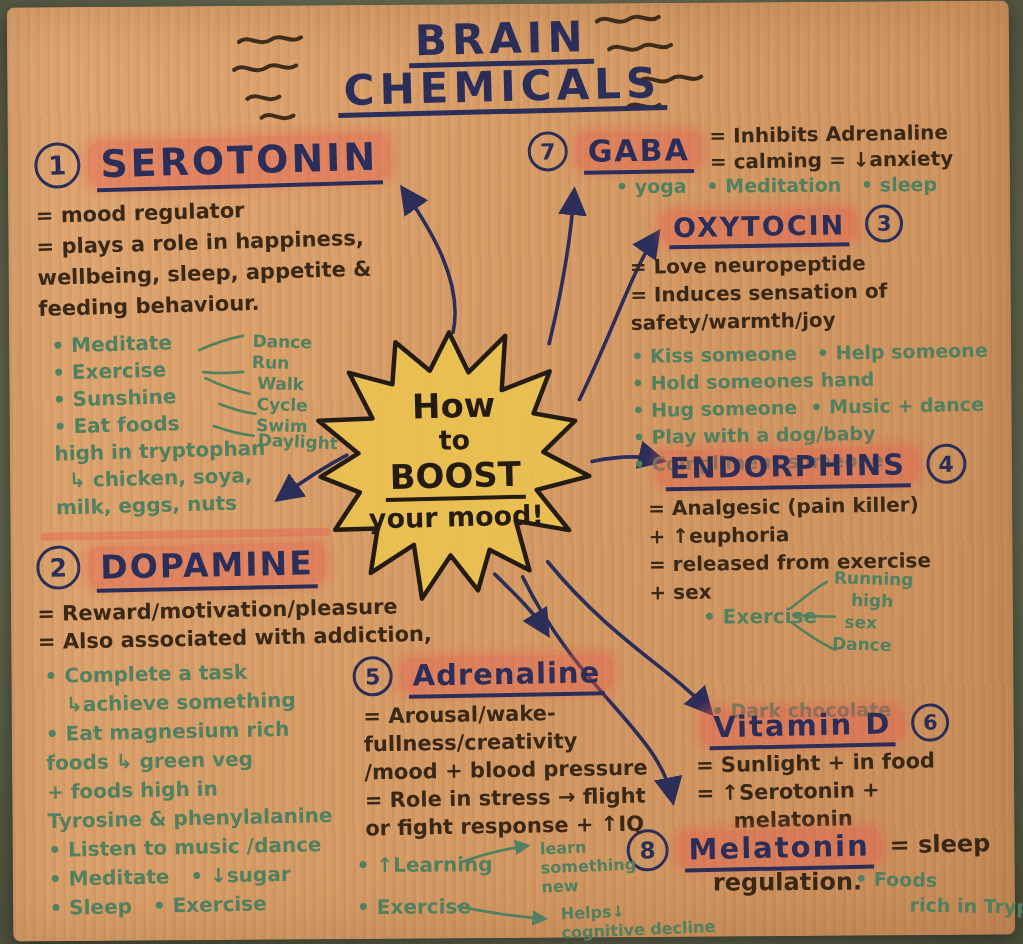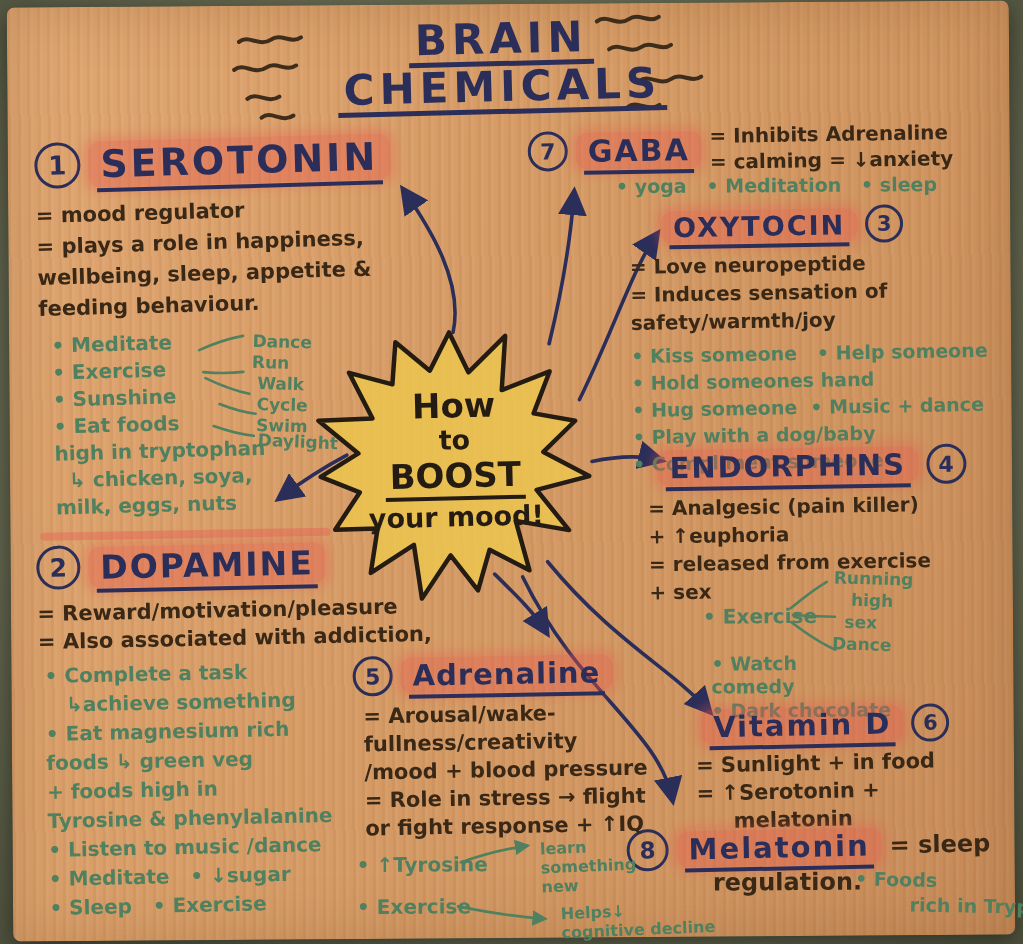--- a/index.html
+++ b/index.html
@@ -177,22 +177,20 @@
     <div class="desc" style="font-size:20px;line-height:28px;margin-top:6px;margin-left:-10px;">= Analgesic (pain killer)
 + ↑euphoria
 = released from exercise
 + sex</div>
   </div>
   <div class="sec tips" style="left:692px;top:602px;font-size:20px;">• Exercise</div>
   <div class="sec tips" style="left:822px;top:566px;font-size:17px;line-height:22px;white-space:pre;transform:rotate(2deg);">Running
    high
   sex
 Dance</div>
-  <div class="sec tips" style="left:700px;top:650px;font-size:19px;line-height:23px;">• Watch
-comedy</div>
   <div class="sec tips" style="left:700px;top:697px;font-size:19px;">• Dark chocolate</div>
 
   <div class="sec" style="left:690px;top:704px;transform:rotate(-.8deg);">
     <div class="hrow">
       <span class="hl"><span class="hname" style="font-size:29px;letter-spacing:2px;">Vitamin D</span></span>
       <span class="num" style="width:32px;height:32px;font-size:21px;">6</span>
     </div>
     <div class="desc" style="font-size:21px;line-height:28px;margin-top:5px;margin-left:-6px;">= Sunlight + in food
 = ↑Serotonin +
      melatonin</div>
@@ -211,21 +209,21 @@
     <div class="hrow">
       <span class="num" style="width:34px;height:34px;font-size:22px;">5</span>
       <span class="hl"><span class="hname" style="font-size:29px;letter-spacing:1px;">Adrenaline</span></span>
     </div>
     <div class="desc" style="font-size:21px;line-height:28px;margin-top:6px;margin-left:10px;">= Arousal/wake-
 fullness/creativity
 /mood + blood pressure
 = Role in stress → flight
 or fight response + ↑IQ</div>
   </div>
-  <div class="sec tips" style="left:344px;top:848px;font-size:20px;">• ↑Tyrosine</div>
+  <div class="sec tips" style="left:344px;top:848px;font-size:20px;">• ↑Learning</div>
   <div class="sec tips" style="left:344px;top:890px;font-size:20px;">• Exercise</div>
   <div class="sec tips" style="left:528px;top:834px;font-size:16px;line-height:19px;transform:rotate(-2deg);">learn
 something
 new</div>
   <div class="sec tips" style="left:548px;top:898px;font-size:16px;line-height:19px;transform:rotate(-2deg);">Helps↓
 cognitive decline</div>
 
 </div>
 
 </body></html>

